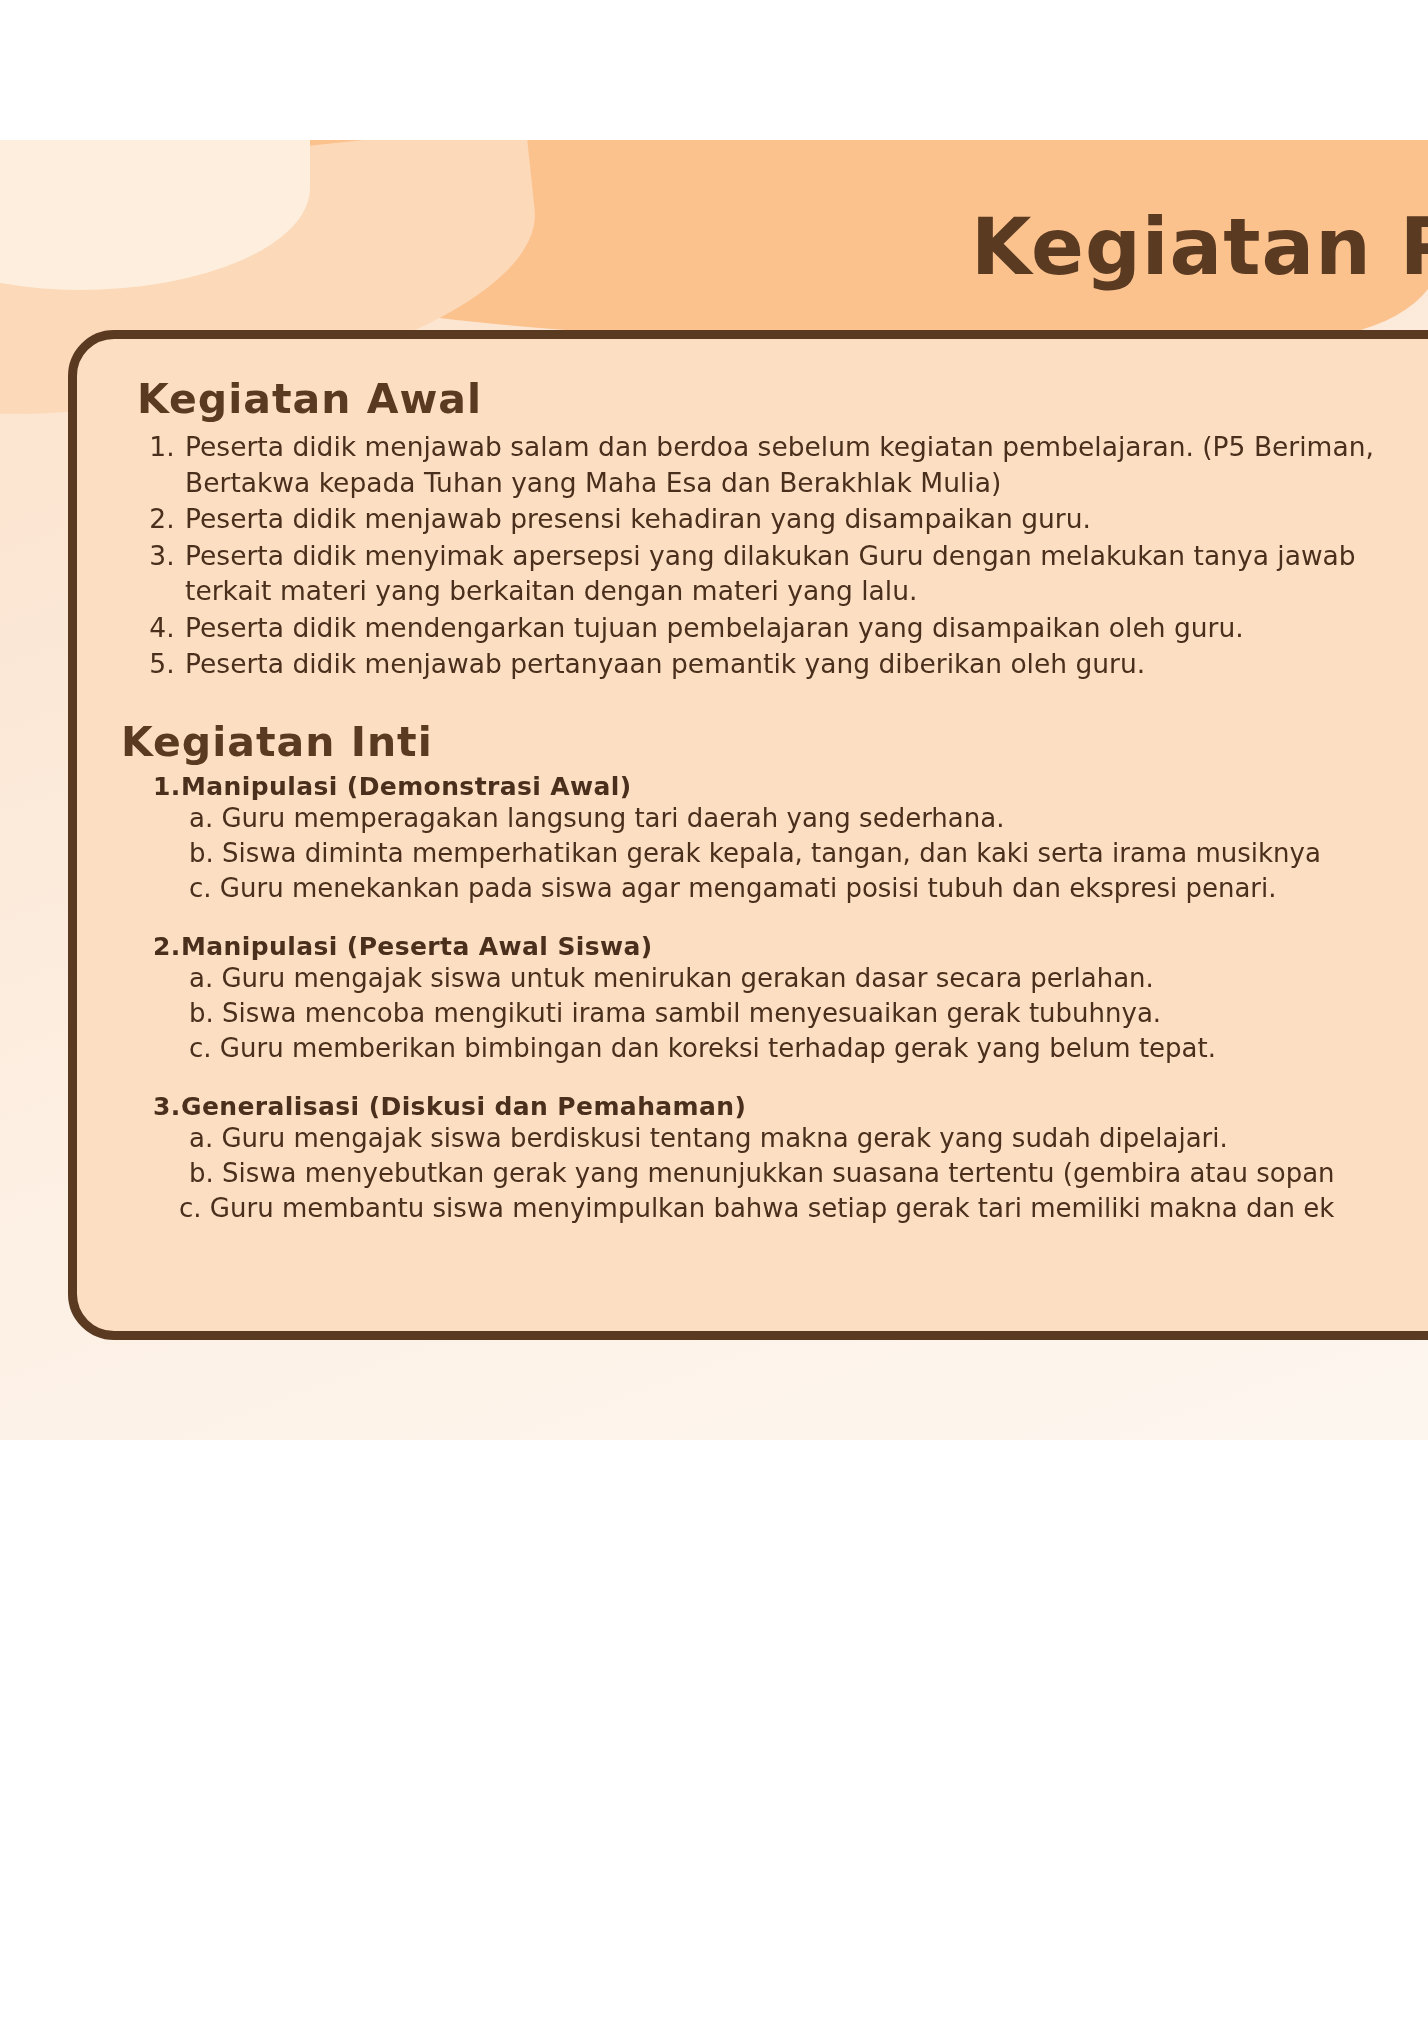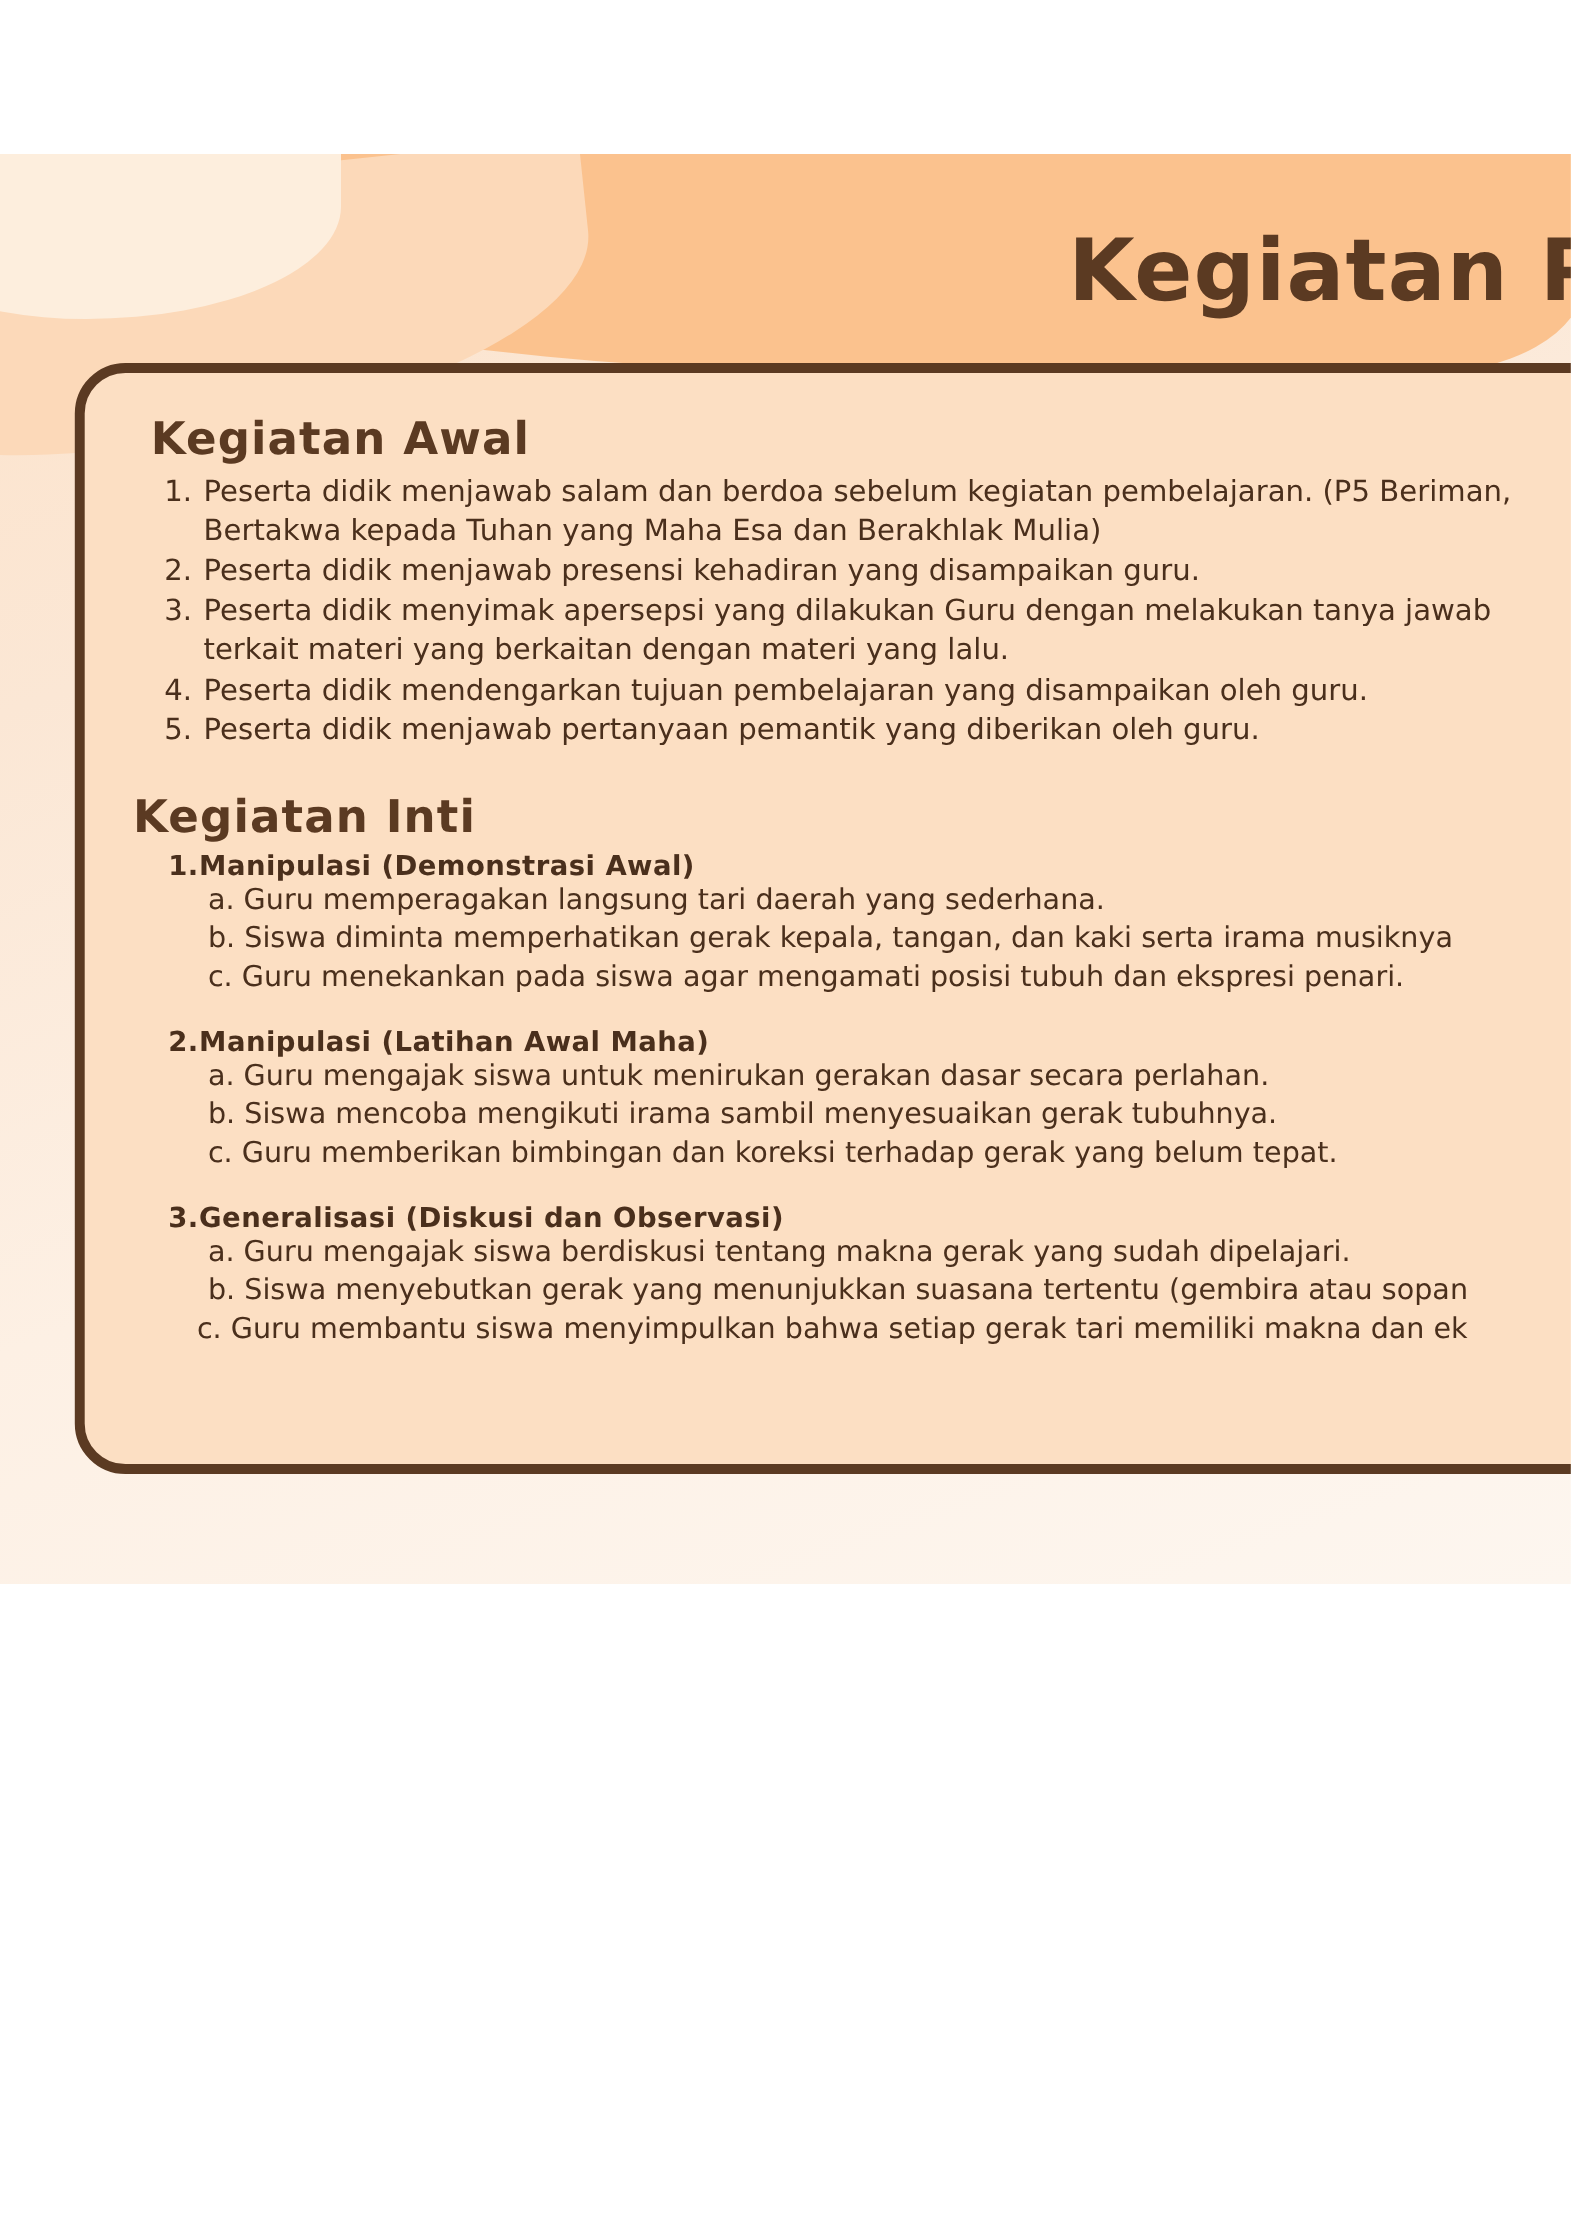--- a/index.html
+++ b/index.html
@@ -156,30 +156,30 @@
       <div class="inti-title">
         <span class="num">1.</span><span>Manipulasi (Demonstrasi Awal)</span>
       </div>
       <div class="sub">a. Guru memperagakan langsung tari daerah yang sederhana.</div>
       <div class="sub">b. Siswa diminta memperhatikan gerak kepala, tangan, dan kaki serta irama musiknya</div>
       <div class="sub">c. Guru menekankan pada siswa agar mengamati posisi tubuh dan ekspresi penari.</div>
     </div>
 
     <div class="inti-group">
       <div class="inti-title">
-        <span class="num">2.</span><span>Manipulasi (Latihan Awal Maha)</span>
+        <span class="num">2.</span><span>Manipulasi (Peserta Awal Siswa)</span>
       </div>
       <div class="sub">a. Guru mengajak siswa untuk menirukan gerakan dasar secara perlahan.</div>
       <div class="sub">b. Siswa mencoba mengikuti irama sambil menyesuaikan gerak tubuhnya.</div>
       <div class="sub">c. Guru memberikan bimbingan dan koreksi terhadap gerak yang belum tepat.</div>
     </div>
 
     <div class="inti-group">
       <div class="inti-title">
-        <span class="num">3.</span><span>Generalisasi (Diskusi dan Observasi)</span>
+        <span class="num">3.</span><span>Generalisasi (Diskusi dan Pemahaman)</span>
       </div>
       <div class="sub">a. Guru mengajak siswa berdiskusi tentang makna gerak yang sudah dipelajari.</div>
       <div class="sub">b. Siswa menyebutkan gerak yang menunjukkan suasana tertentu (gembira atau sopan</div>
       <div class="sub indent-less">c. Guru membantu siswa menyimpulkan bahwa setiap gerak tari memiliki makna dan ek</div>
     </div>
 
   </div>
 </div>
 
 </body></html>

